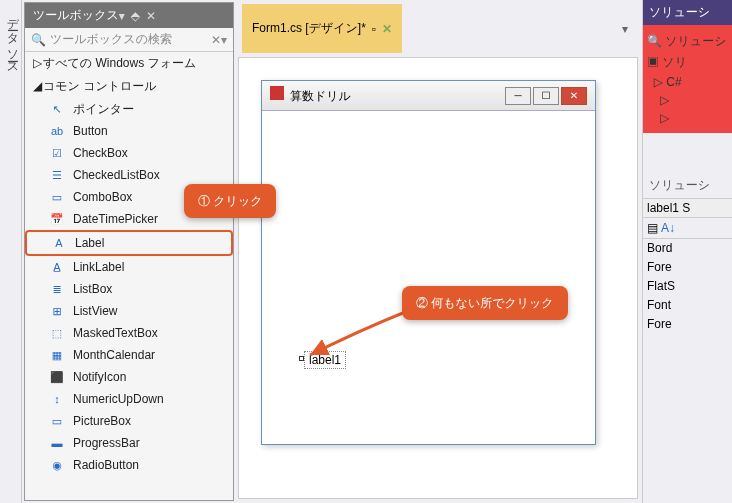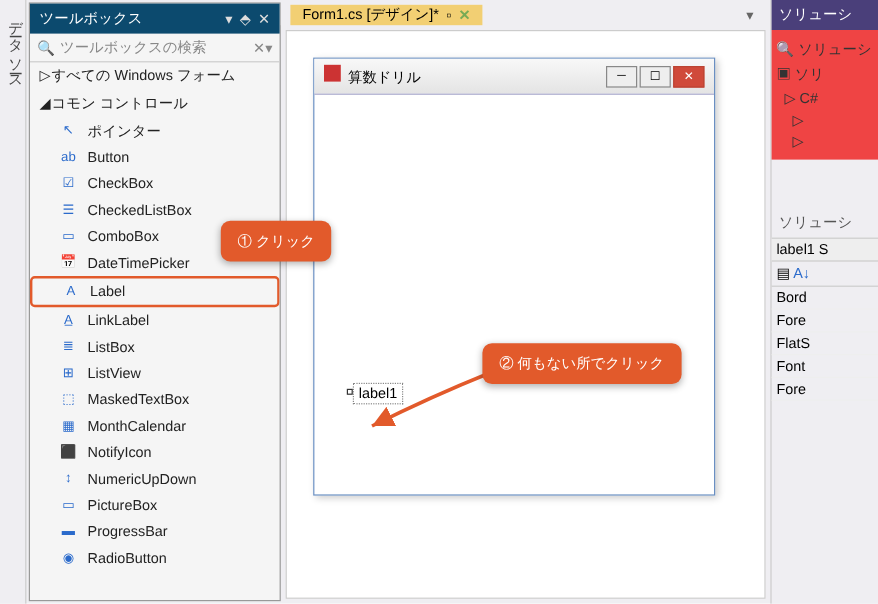--- a/index.html
+++ b/index.html
@@ -2,46 +2,46 @@
 <html><head>
 <meta charset="utf-8">
 <style>
 * { box-sizing: border-box; margin: 0; padding: 0; font-family: "Meiryo UI", "Segoe UI", sans-serif; font-size: 12px; }
 body { background: #fff; width: 732px; height: 503px; position: relative; overflow: hidden; }
 .root { display: flex; height: 503px; position: relative; background: #efeef2; }
 
 .left-tab { width: 22px; background: #efeef2; border-right: 1px solid #ccc; writing-mode: vertical-rl; padding-top: 10px; color: #444; }
 
 .toolbox { width: 210px; background: #f5f5f5; border: 1px solid #999; display: flex; flex-direction: column; margin: 2px 0 2px 2px; }
-.panel-title { background: #0c4a6e; color: #fff; padding: 4px 8px; display: flex; align-items: center; justify-content: space-between; }
+.panel-title { background: #737373; color: #fff; padding: 4px 8px; display: flex; align-items: center; }
 .panel-title .btns { display: flex; gap: 6px; color: #ddd; }
 .panel-title .btns span { cursor: pointer; }
 .search { display: flex; align-items: center; padding: 3px 6px; border-bottom: 1px solid #ccc; color: #888; }
 .search .mag { margin-right: 4px; }
 .cat { padding: 3px 8px; color: #222; cursor: pointer; }
 .cat .arrow { display: inline-block; width: 10px; }
 .items { flex: 1; overflow: hidden; }
 .item { display: flex; align-items: center; padding: 2px 0 2px 24px; cursor: pointer; color: #222; line-height: 18px; }
 .item .icon { width: 16px; height: 16px; margin-right: 8px; display: inline-flex; align-items: center; justify-content: center; color: #2a6acb; font-size: 11px; }
 .item.hl { border: 2px solid #e25a2b; border-radius: 4px; }
 
 .center { flex: 1; display: flex; flex-direction: column; }
 .tabbar { display: flex; align-items: center; padding: 4px 8px 0 8px; background: #efeef2; }
-.tab { background: #f2cf73; padding: 0 10px; display: flex; align-items: center; gap: 6px; }
+.tab { background: #f2cf73; padding: 16px 10px; display: flex; align-items: center; gap: 6px; }
 .tab .close { color: #7a5; font-weight: bold; cursor: pointer; }
 .tabbar .spacer { flex: 1; }
 .tabbar .dropdown { color: #666; padding: 0 6px; cursor: pointer; }
 .canvas-wrap { flex: 1; padding: 22px; background: #fff; border: 1px solid #ccc; margin: 4px; position: relative; }
 .form-win { width: 335px; height: 365px; border: 1px solid #6a8fc2; background: #fff; box-shadow: 2px 2px 6px rgba(0,0,0,0.2); position: relative; }
 .form-title { background: linear-gradient(#f8f8f8,#e4e4e4); padding: 5px 8px; display: flex; align-items: center; justify-content: space-between; border-bottom: 1px solid #aac; }
 .form-title .ticon { width: 14px; height: 14px; background: #c33; display: inline-block; margin-right: 6px; }
 .form-title .wbtns { display: flex; gap: 2px; }
 .form-title .wbtn { width: 26px; height: 18px; border: 1px solid #888; background: #eee; display: flex; align-items: center; justify-content: center; font-size: 10px; cursor: pointer; }
 .form-title .wbtn.x { background: #d04a3a; color: #fff; border-color: #b43; }
-.label-ctl { position: absolute; left: 32px; top: 270px; border: 1px dotted #888; padding: 1px 4px; background: #fff; }
+.label-ctl { position: absolute; left: 42px; top: 270px; border: 1px dotted #888; padding: 1px 4px; background: #fff; }
 .label-ctl .handle { position: absolute; width: 5px; height: 5px; background: #fff; border: 1px solid #333; left: -6px; top: 4px; }
 
 .right { width: 90px; background: #efeef2; border-left: 1px solid #ccc; display: flex; flex-direction: column; }
 .right .tabhead { background: #4a3f7a; color: #fff; padding: 4px 6px; white-space: nowrap; overflow: hidden; }
 .right .body { background: #ef4444; flex: 0 0 auto; padding: 6px 4px; color: #333; }
 .right .body div { padding: 2px 0; white-space: nowrap; overflow: hidden; }
 .right .gridhead { background: #eee; border-top: 1px solid #ccc; border-bottom: 1px solid #ccc; white-space: nowrap; overflow: hidden; padding: 2px 4px; }
 .right .prop { padding: 2px 4px; border-bottom: 1px solid #eee; white-space: nowrap; overflow: hidden; }
 
 .callout { position: absolute; background: #e25a2b; color: #ffffff; padding: 8px 14px; border-radius: 8px; font-size: 14px; box-shadow: 0 2px 6px rgba(0,0,0,0.3); z-index: 50; }

